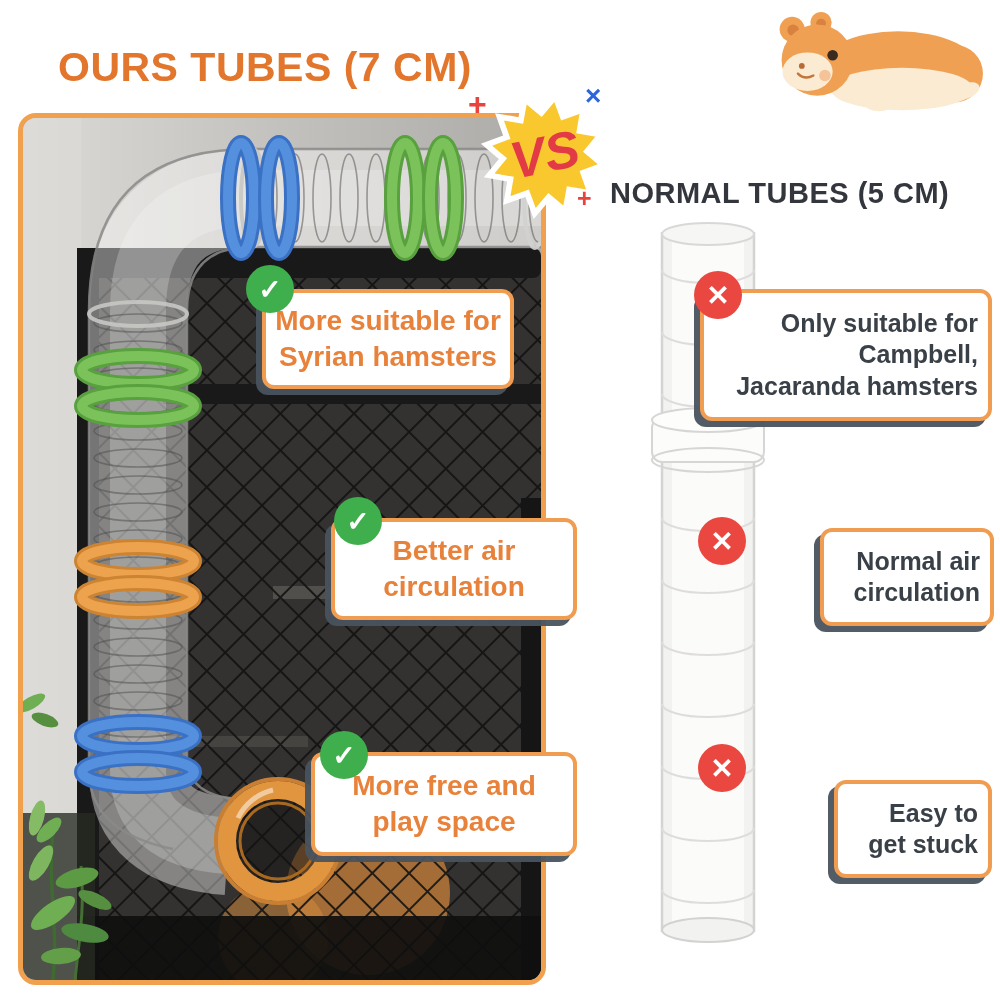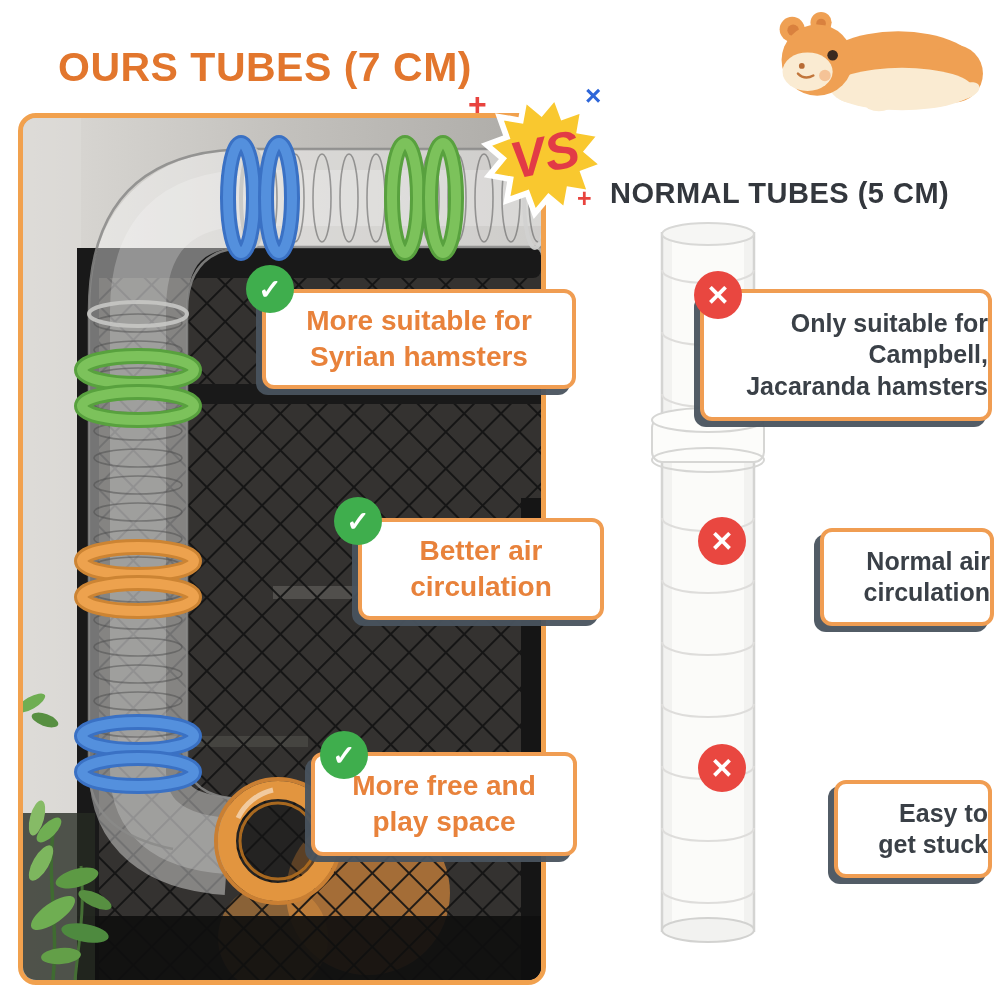--- a/index.html
+++ b/index.html
@@ -33,25 +33,25 @@
   .decor-cross-top{left:585px;top:82px;font-size:28px;color:#2e66d9;}
   .decor-plus-side{left:577px;top:186px;font-size:25px;color:#e8433e;}
 
   
   .callout{position:absolute;background:#ffffff;border:4px solid #f09d52;border-radius:12px;
            box-shadow:-6px 6px 0 rgba(73,83,94,0.95);display:flex;align-items:center;
            font-weight:bold;z-index:5;box-sizing:border-box;}
   .callout .txt{white-space:pre-line;width:100%;}
   .callout.pro{color:#e8823b;font-size:28px;justify-content:center;}
   .callout.pro .txt{text-align:center;line-height:1.28;}
-  .callout.con{color:#3a4047;font-size:25px;justify-content:flex-end;}
+  .callout.con{color:#3a4047;font-size:25px;justify-content:flex-end;padding-right:10px;}
   .callout.con .txt{text-align:right;line-height:1.26;}
 
-  .pro1{left:262px;top:289px;width:314px;height:100px;}
-  .pro2{left:331px;top:518px;width:246px;height:102px;margin-left:27px;}
+  .pro1{left:262px;top:289px;width:252px;height:100px;}
+  .pro2{left:331px;top:518px;width:246px;height:102px;}
   .pro3{left:311px;top:752px;width:266px;height:104px;}
   .con1{left:700px;top:289px;width:292px;height:132px;}
   .con2{left:820px;top:528px;width:174px;height:98px;}
   .con3{left:834px;top:760px;width:158px;height:98px;margin-top:20px;}
 
   
   .mark{position:absolute;width:48px;height:48px;border-radius:50%;display:flex;
         align-items:center;justify-content:center;color:#fff;font-size:28px;
         font-weight:bold;z-index:6;}
   .mark.check{background:#3fae4d;}

